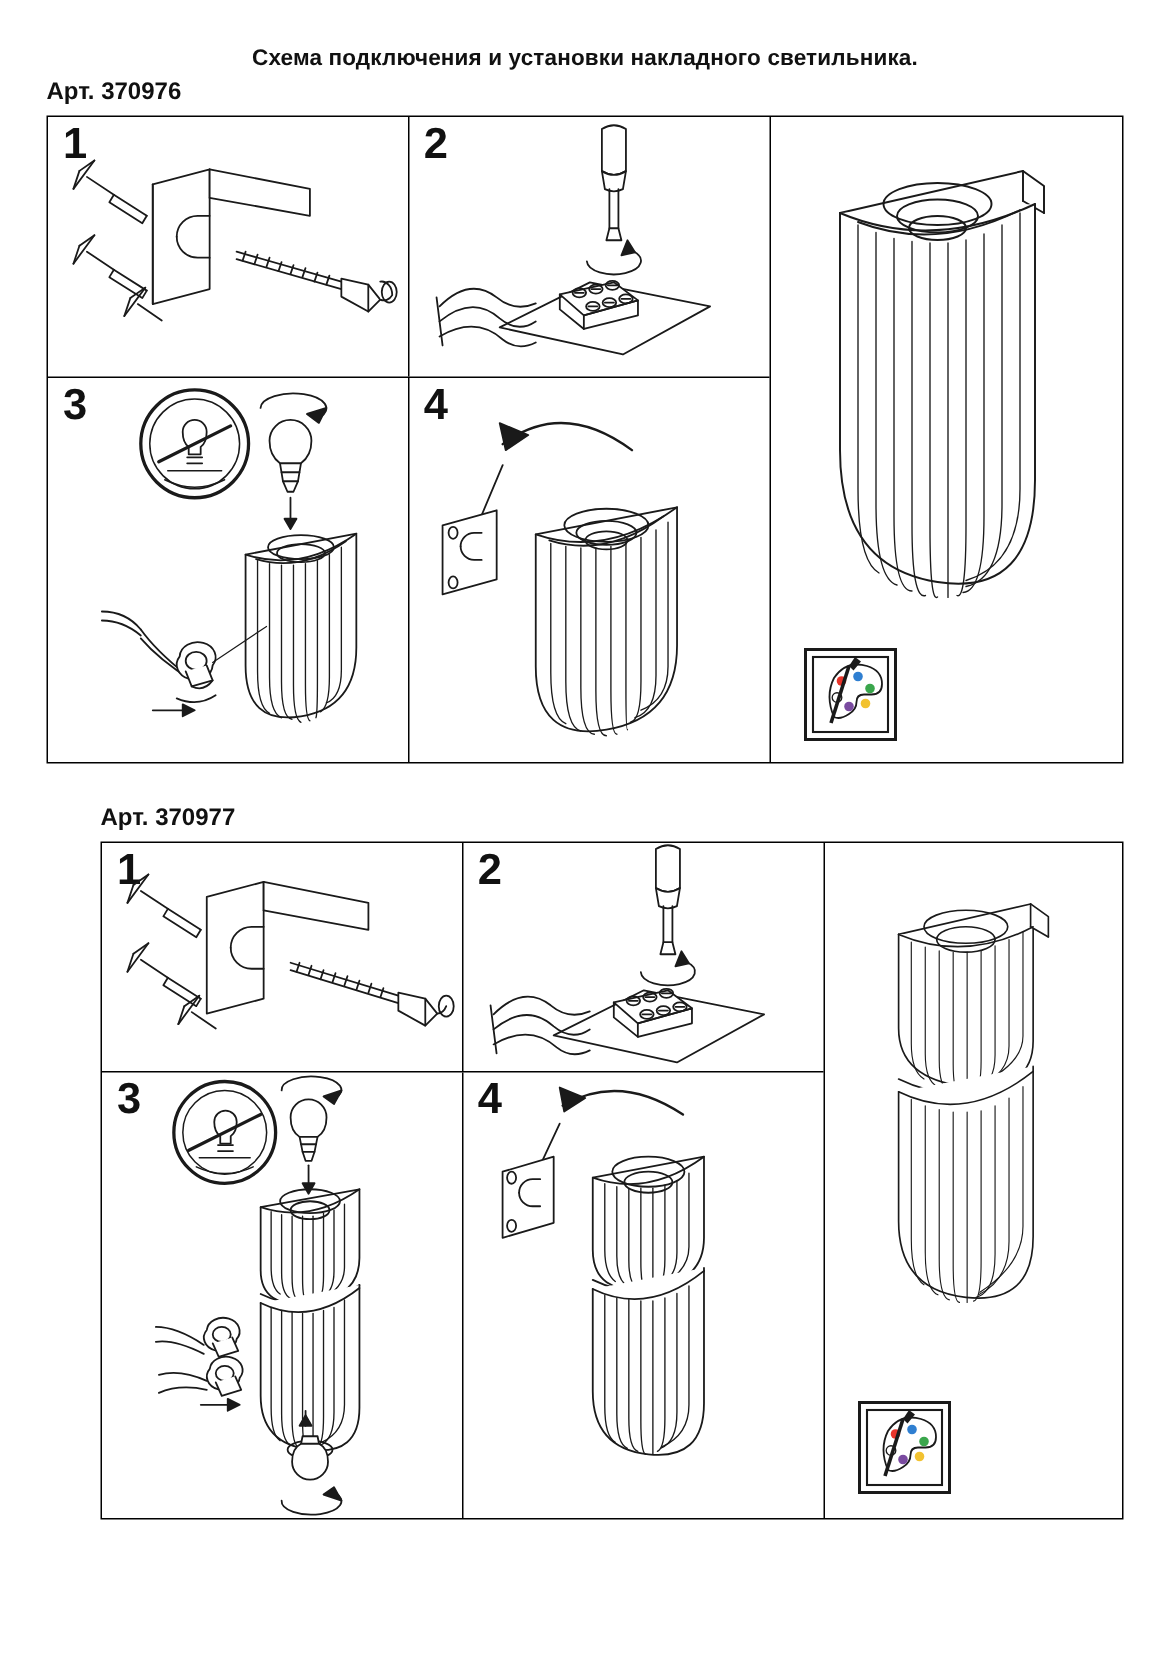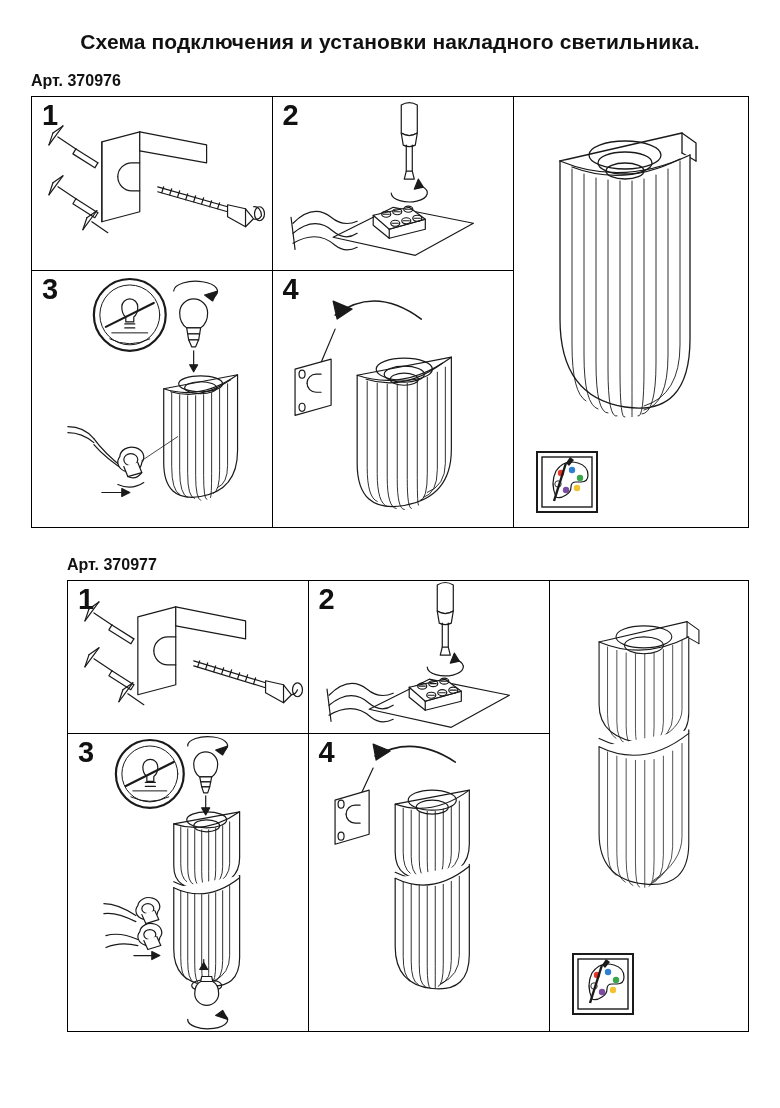--- a/index.html
+++ b/index.html
@@ -17,27 +17,27 @@
   }
   .page {
     width: 780px;
     height: 1108px;
     box-sizing: border-box;
     padding: 0;
     position: relative;
   }
   .doc-title {
     text-align: center;
-    font-size: 21px;
+    font-size: 15px;
     font-weight: bold;
     margin: 30px 0 0 0;
     letter-spacing: 0.1px;
   }
   .section {
-    margin-top: 18px;
+    margin-top: 6px;
   }
   .section-label {
     font-size: 16px;
     font-weight: bold;
     margin: 0 0 6px 31px;
   }
   .grid {
     margin: 0 31px;
     border: 1.6px solid #000;
     display: flex;

